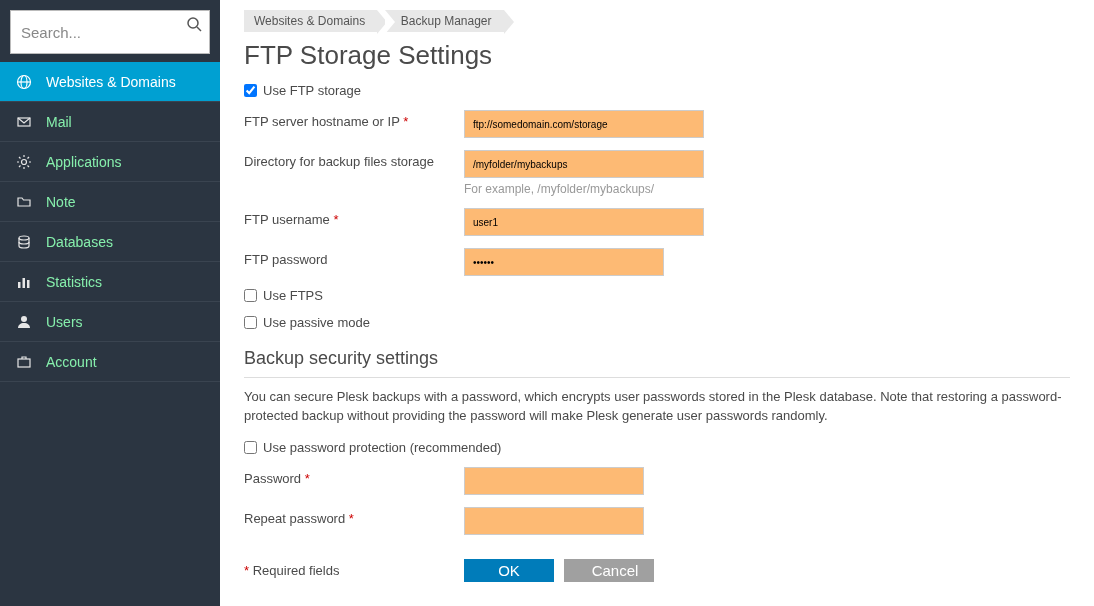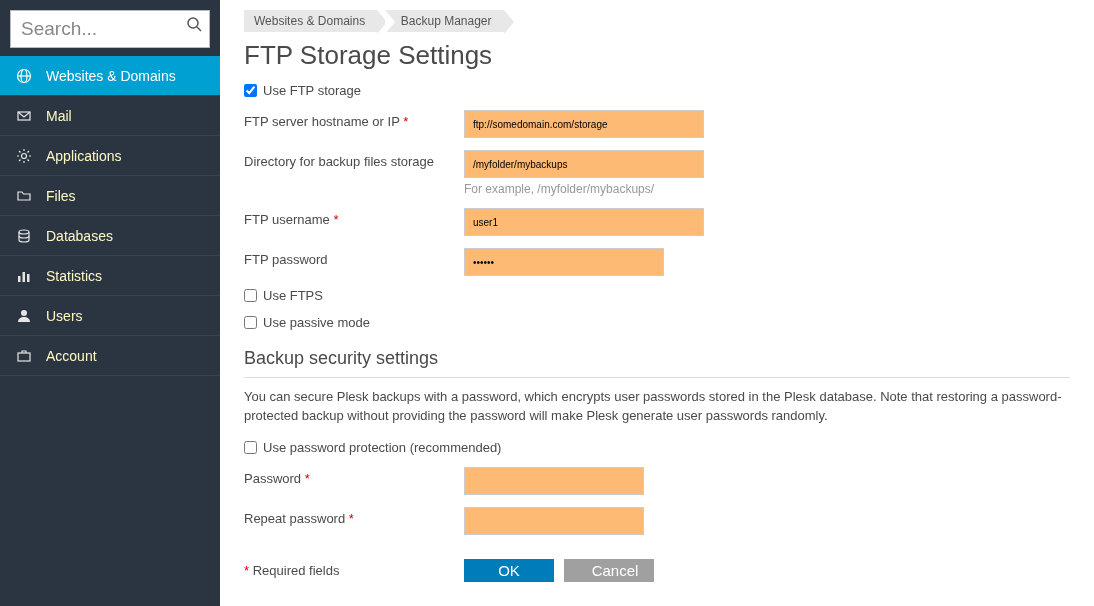--- a/index.html
+++ b/index.html
@@ -1,25 +1,25 @@
 <!DOCTYPE html>
 <html><head>
 <meta charset="utf-8">
 <style>
 * { box-sizing: border-box; margin: 0; padding: 0; }
 body { font-family: "Segoe UI", Arial, sans-serif; font-size: 13px; color: #4a4a4a; background: #fff; }
 .layout { display: flex; width: 1094px; height: 606px; }
 .sidebar { width: 220px; background: #2b3541; flex-shrink: 0; }
 .search-wrap { padding: 10px 10px 8px 10px; }
 .search-box { position: relative; }
-.search-input { width: 100%; height: 38px; padding: 5px 20px 5px 10px; border: 1px solid #bbb; font-size: 19px; color: #333; }
+.search-input { width: 100%; height: 44px; padding: 5px 20px 5px 10px; border: 1px solid #bbb; font-size: 15px; color: #333; }
 .search-input::placeholder { color: #888; }
 .search-icon { position: absolute; right: 8px; top: 6px; color: #555; }
 .nav { list-style: none; }
-.nav-item { display: flex; align-items: center; height: 40px; padding: 0 14px; color: #fef9c3; border-bottom: 1px solid #3a4450; cursor: pointer; font-size: 14px; }
+.nav-item { display: flex; align-items: center; height: 40px; padding: 0 14px; color: #86efac; border-bottom: 1px solid #3a4450; cursor: pointer; font-size: 14px; }
 .nav-item.active { background: #00a0d2; color: #fff; }
 .nav-item .icon { width: 20px; margin-right: 12px; display: inline-flex; align-items: center; justify-content: center; }
 .main { flex: 1; padding: 10px 24px 20px 24px; overflow-y: auto; }
 .breadcrumbs { margin-bottom: 8px; }
 .crumb { display: inline-block; background: #e8e8e8; color: #555; padding: 4px 12px 4px 16px; font-size: 12px; position: relative; margin-right: 4px; }
 .crumb::after { content: ""; position: absolute; right: -10px; top: 0; border-top: 12px solid transparent; border-bottom: 12px solid transparent; border-left: 10px solid #e8e8e8; }
 .crumb::before { content: ""; position: absolute; left: 0; top: 0; border-top: 12px solid transparent; border-bottom: 12px solid transparent; border-left: 10px solid #fff; }
 .crumb:first-child::before { display: none; }
 .crumb:first-child { padding-left: 10px; }
 h1.page-title { font-size: 26px; font-weight: 400; color: #4a4a4a; margin-bottom: 12px; }
@@ -85,21 +85,21 @@
             </svg>
         </span>
         <span>Applications</span>
       </li>
       <li class="nav-item">
         <span class="icon">
           <svg width="16" height="16" viewBox="0 0 16 16" fill="none" stroke="#e6e6e6" stroke-width="1.2">
               <path d="M2 4h4l1.5 2H14v6H2z"></path>
             </svg>
         </span>
-        <span>Files</span>
+        <span>Note</span>
       </li>
       <li class="nav-item">
         <span class="icon">
           <svg width="16" height="16" viewBox="0 0 16 16" fill="none" stroke="#e6e6e6" stroke-width="1.2">
               <ellipse cx="8" cy="4" rx="5" ry="2"></ellipse>
               <path d="M3 4v8c0 1.1 2.2 2 5 2s5-.9 5-2V4"></path>
               <path d="M3 8c0 1.1 2.2 2 5 2s5-.9 5-2"></path>
             </svg>
         </span>
         <span>Databases</span>

